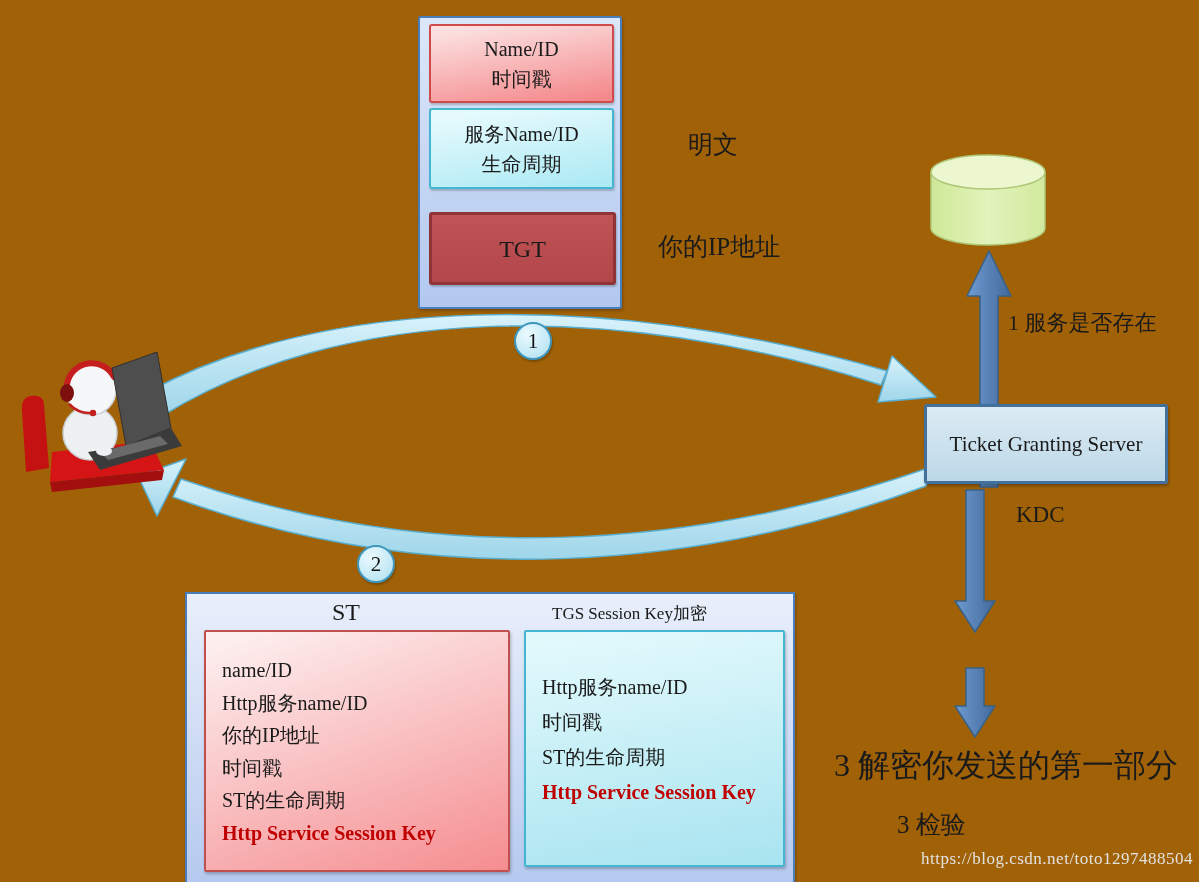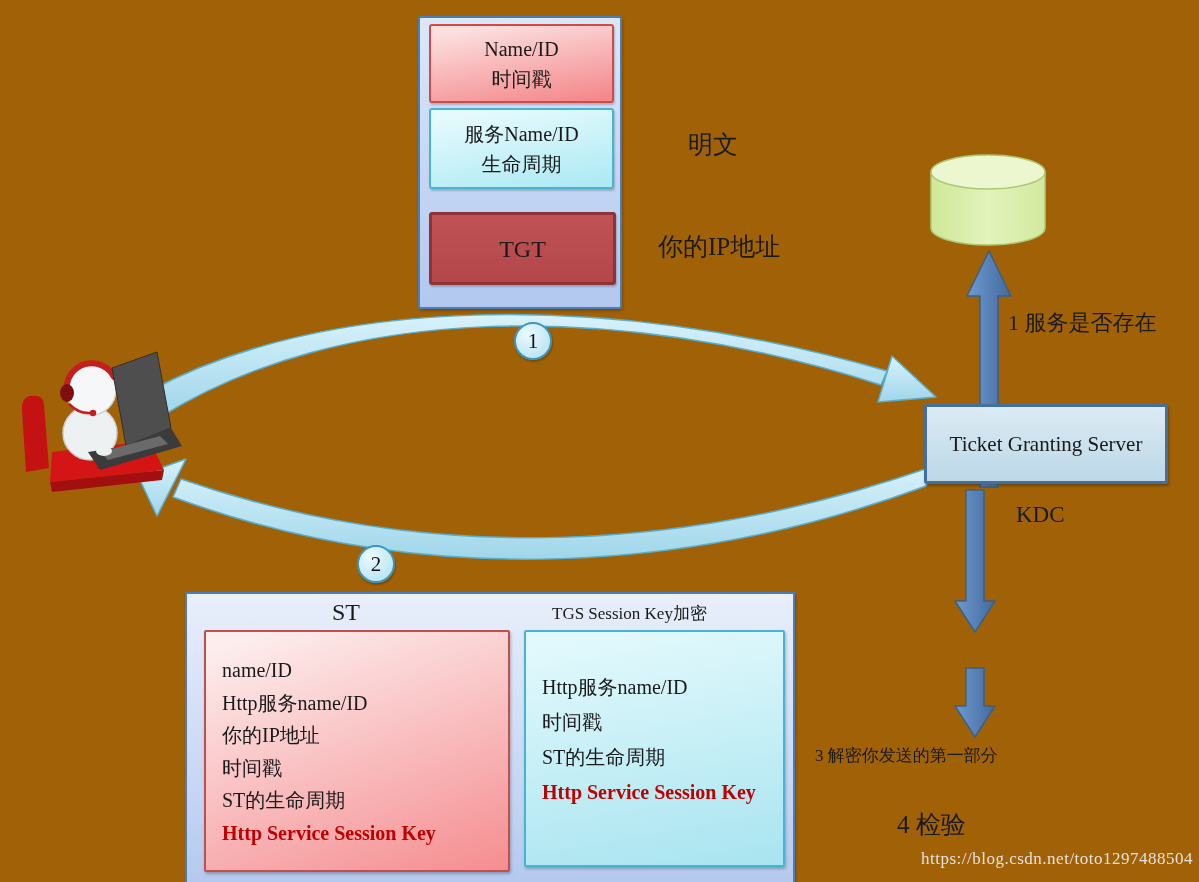--- a/index.html
+++ b/index.html
@@ -144,22 +144,22 @@
 
   <div class="abs note" style="left:688px;top:128px;">明文</div>
   <div class="abs note" style="left:658px;top:230px;">你的IP地址</div>
 
   <div id="tgs-box" class="abs">
     <span>Ticket Granting Server</span>
   </div>
   <div class="abs" style="left:1016px;top:502px;font-size:23px;">KDC</div>
 
   <div class="abs step" style="left:1008px;top:308px;font-size:22px;text-align:center;">1 服务是否存在</div>
-  <div class="abs step" style="left:815px;top:744px;font-size:17px;">3 解密你发送的第一部分</div>
-  <div class="abs step" style="left:897px;top:808px;font-size:25px;">4 检验</div>
+  <div class="abs step" style="left:834px;top:744px;font-size:32px;">3 解密你发送的第一部分</div>
+  <div class="abs step" style="left:897px;top:808px;font-size:25px;">3 检验</div>
 
   <div class="abs badge" style="left:514px;top:322px;">
     <span>1</span>
   </div>
   <div class="abs badge" style="left:357px;top:545px;">
     <span>2</span>
   </div>
 
   <div id="st-panel" class="abs">
     <div class="abs label-st" style="left:145px;top:5px;">ST</div>

